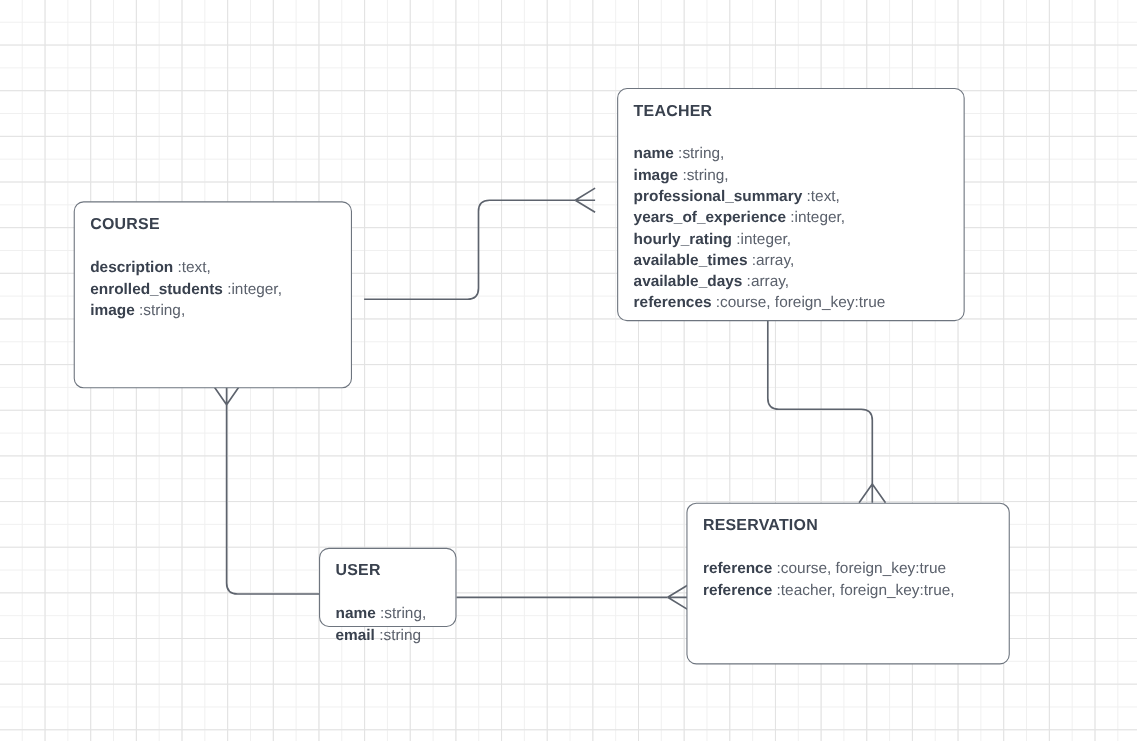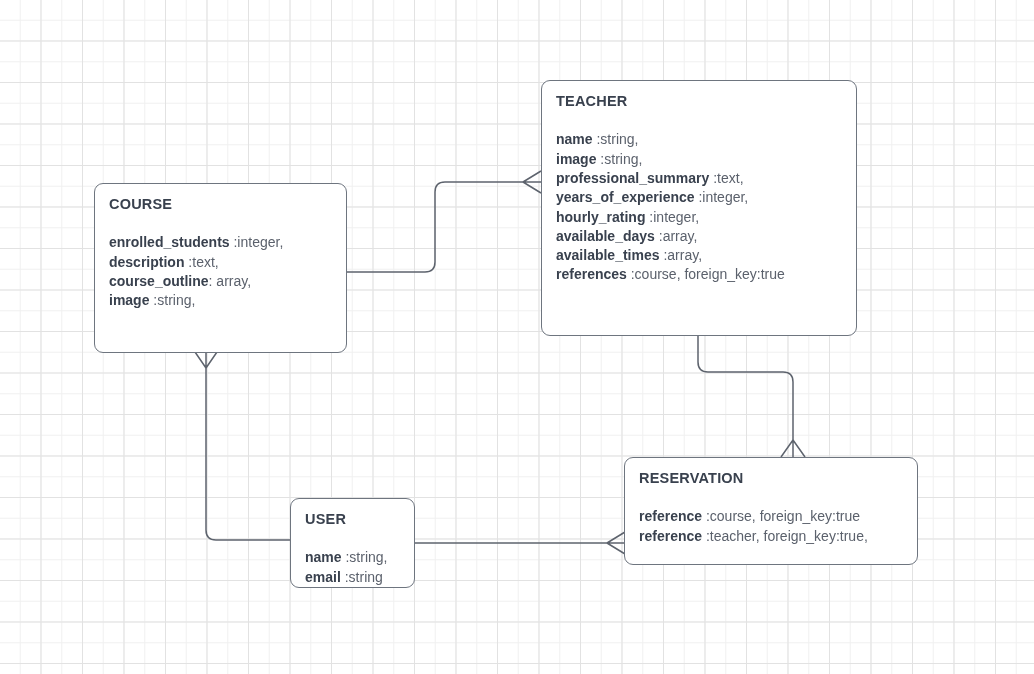--- a/index.html
+++ b/index.html
@@ -84,81 +84,78 @@
       <path d="M206,368 L195,352 M206,368 L217,352 M206,368 L206,352"></path>
 
       <path d="M698,286 L698,362 Q698,372 708,372 L783,372 Q793,372 793,382 L793,440"></path>
       <path d="M793,440 L781,457 M793,440 L805,457 M793,440 L793,457"></path>
 
       <path d="M415,543 L607,543"></path>
       <path d="M607,543 L625,532 M607,543 L625,554 M607,543 L625,543"></path>
     </g>
   </svg>
 
-  <div class="entity" style="left:94px; top:183px; width:253px; height:170px;">
+  <div class="entity" style="left:67px; top:183px; width:253px; height:170px;">
     <div class="entity-title">COURSE</div>
     <div class="fields">
-      <div class="field">
-        <span class="fname">enrolled_students</span><span class="fval"> :integer,</span>
-      </div>
       <div class="field">
         <span class="fname">description</span><span class="fval">  :text,</span>
       </div>
       <div class="field">
-        <span class="fname">course_outline</span><span class="fval">: array,</span>
+        <span class="fname">enrolled_students</span><span class="fval"> :integer,</span>
       </div>
       <div class="field">
         <span class="fname">image</span><span class="fval"> :string,</span>
       </div>
     </div>
   </div>
 
-  <div class="entity" style="left:541px; top:80px; width:316px; height:256px;">
+  <div class="entity" style="left:561px; top:80px; width:316px; height:212px;">
     <div class="entity-title">TEACHER</div>
     <div class="fields">
       <div class="field">
         <span class="fname">name</span><span class="fval"> :string,</span>
       </div>
       <div class="field">
         <span class="fname">image</span><span class="fval"> :string,</span>
       </div>
       <div class="field">
         <span class="fname">professional_summary</span><span class="fval"> :text,</span>
       </div>
       <div class="field">
         <span class="fname">years_of_experience</span><span class="fval"> :integer,</span>
       </div>
       <div class="field">
         <span class="fname">hourly_rating</span><span class="fval"> :integer,</span>
       </div>
       <div class="field">
-        <span class="fname">available_days</span><span class="fval"> :array,</span>
+        <span class="fname">available_times</span><span class="fval"> :array,</span>
       </div>
       <div class="field">
-        <span class="fname">available_times</span><span class="fval"> :array,</span>
+        <span class="fname">available_days</span><span class="fval"> :array,</span>
       </div>
       <div class="field">
         <span class="fname">references</span><span class="fval"> :course, foreign_key:true</span>
       </div>
     </div>
   </div>
 
-  <div class="entity" style="left:290px; top:498px; width:125px; height:90px;">
+  <div class="entity" style="left:290px; top:498px; width:125px; height:72px;">
     <div class="entity-title">USER</div>
     <div class="fields">
       <div class="field">
         <span class="fname">name</span><span class="fval"> :string,</span>
       </div>
       <div class="field">
         <span class="fname">email</span><span class="fval"> :string</span>
       </div>
     </div>
   </div>
 
-  <div class="entity" style="left:624px; top:457px; width:294px; height:108px;">
+  <div class="entity" style="left:624px; top:457px; width:294px; height:147px;">
     <div class="entity-title">RESERVATION</div>
     <div class="fields">
       <div class="field">
         <span class="fname">reference</span><span class="fval"> :course, foreign_key:true</span>
       </div>
       <div class="field">
         <span class="fname">reference</span><span class="fval"> :teacher, foreign_key:true,</span>
       </div>
     </div>
   </div>

